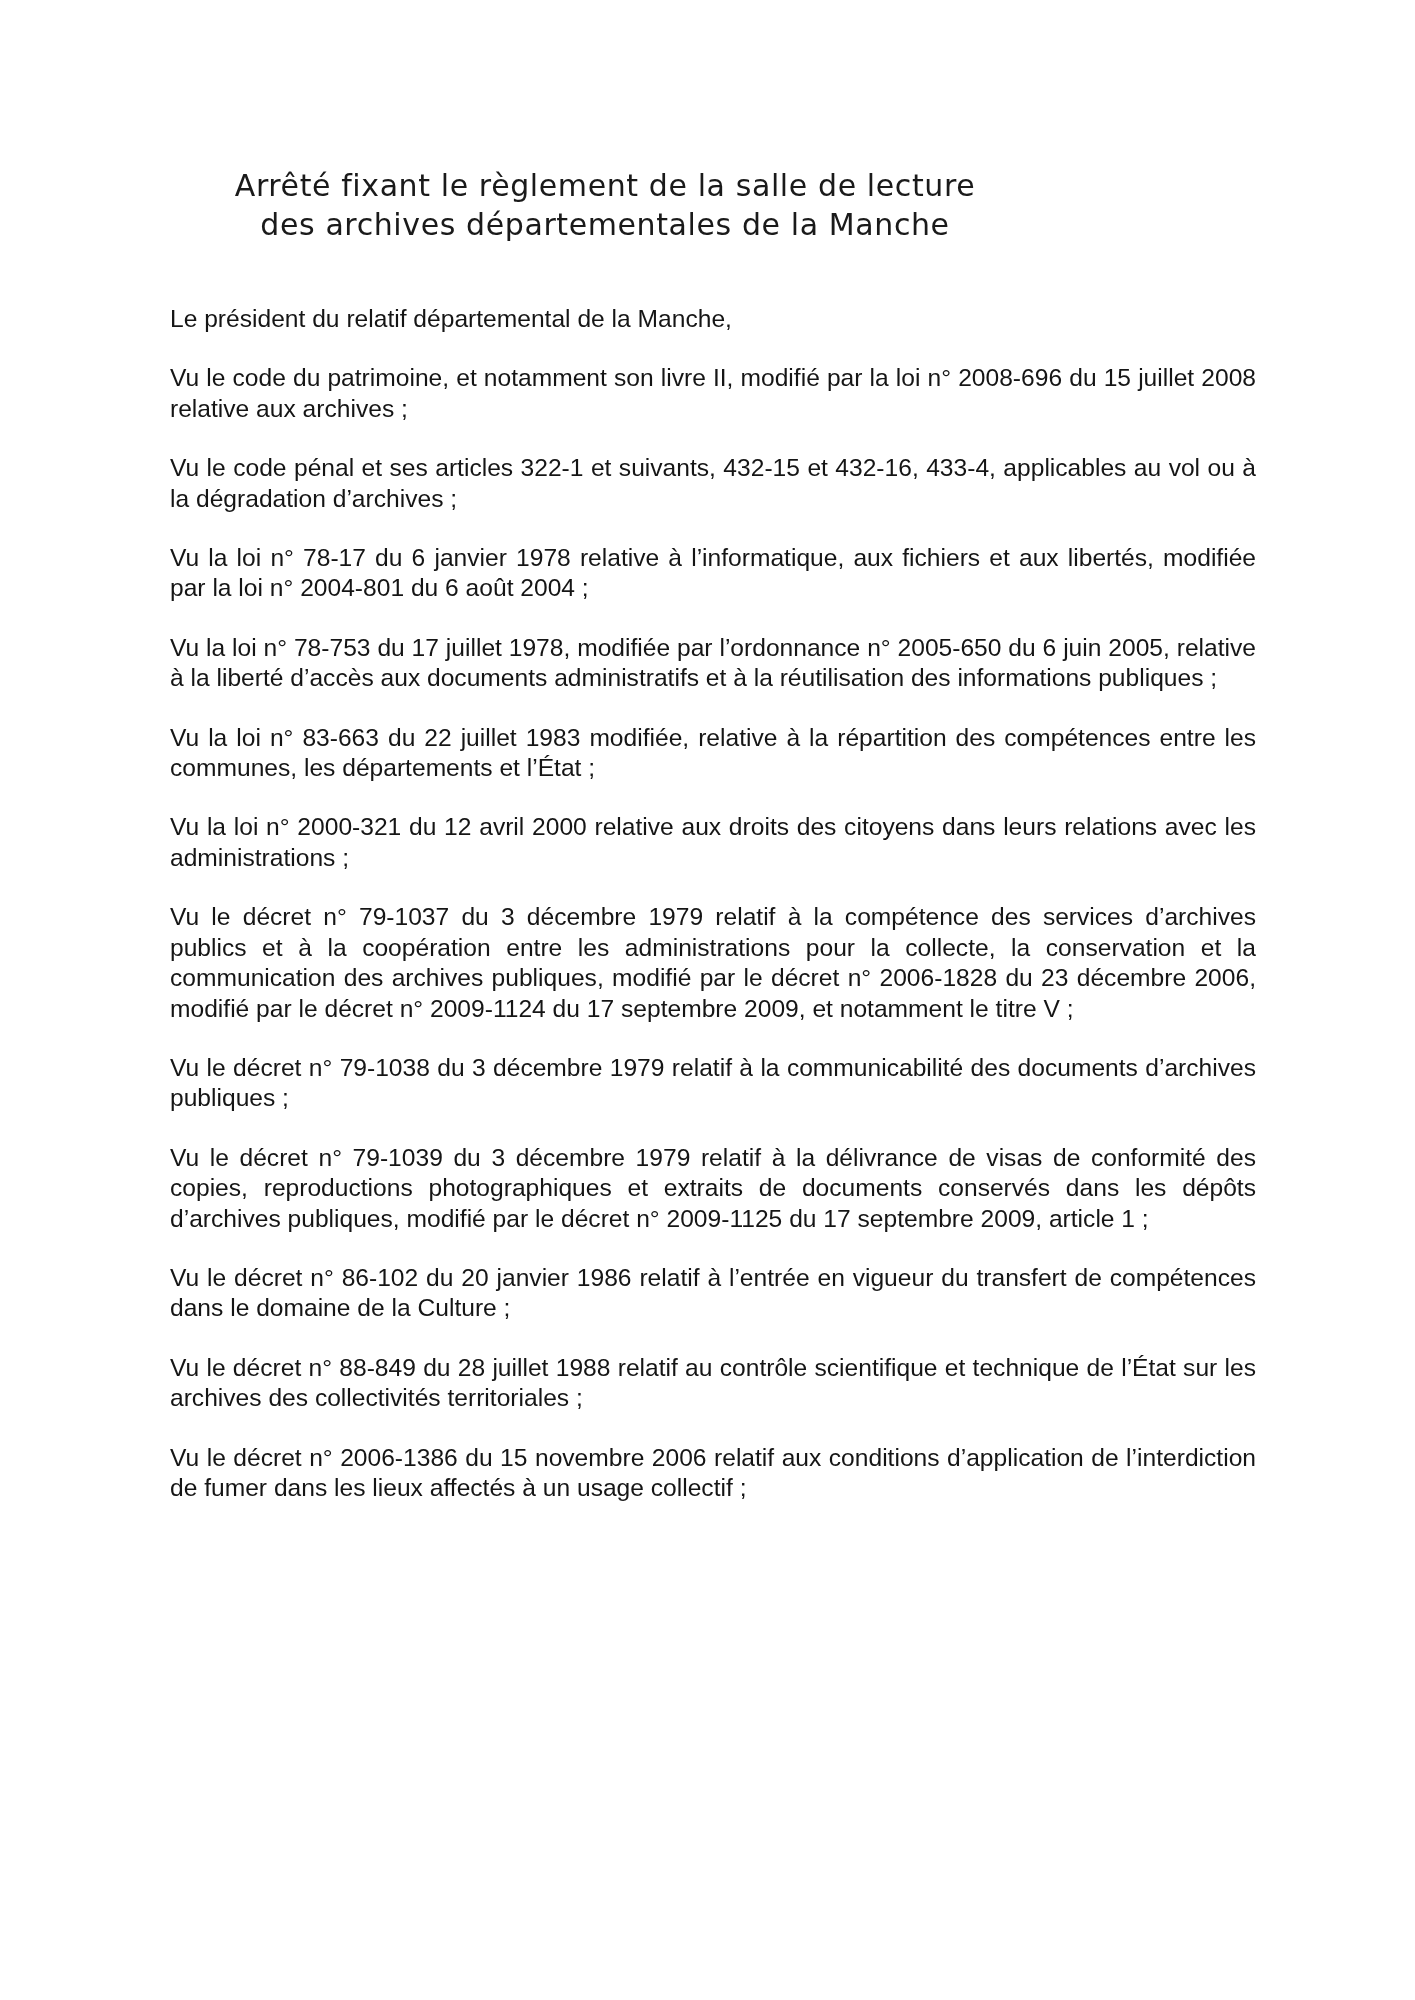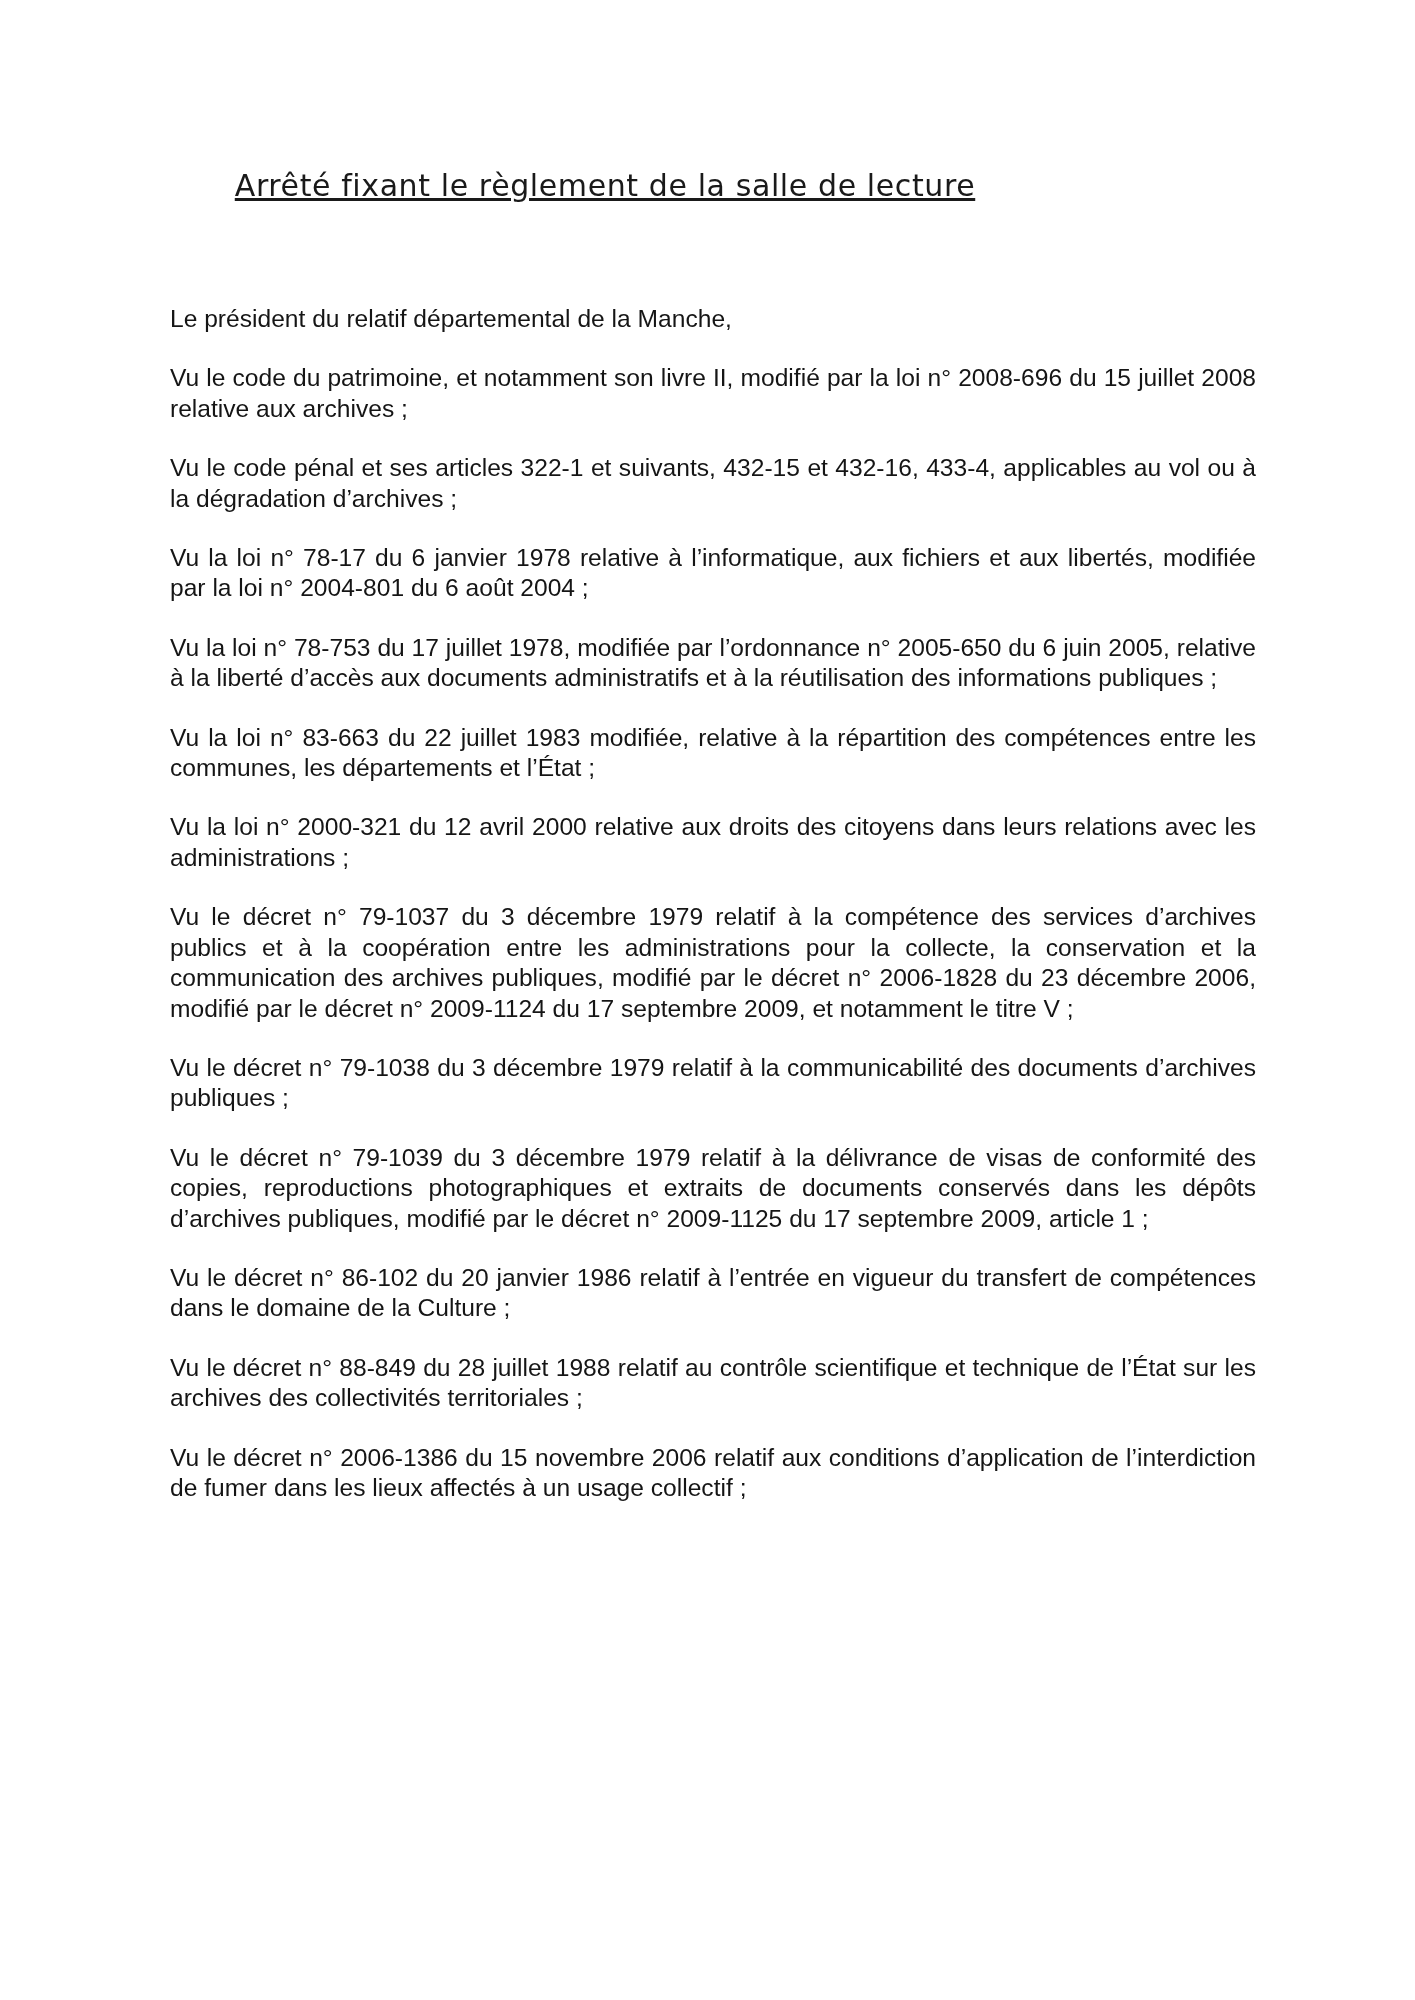--- a/index.html
+++ b/index.html
@@ -21,21 +21,20 @@
       width: 1210px;
       top: 166px;
       text-align: center;
       font-family: "DejaVu Sans", sans-serif;
       font-size: 30px;
       line-height: 39px;
       letter-spacing: 0.6px;
       color: #1a1a1a;
       margin: 0;
       font-weight: normal;
-      text-decoration: underline;
     }
     .title span { display: block; }
     .body {
       position: absolute;
       left: 170px;
       top: 304px;
       width: 1086px;
     }
     .para {
       margin: 0 0 29px 0;
@@ -44,20 +43,21 @@
       text-align: justify;
       text-align-last: left;
       color: #151515;
     }
   </style>
 </head>
 <body>
 
 <h1 class="title">
   <span>Arrêté fixant le règlement de la salle de lecture</span>
+  <span>des archives départementales de la Manche</span>
 </h1>
 
 <div class="body">
   <p class="para">Le président du relatif départemental de la Manche,</p>
   <p class="para">Vu le code du patrimoine, et notamment son livre II, modifié par la loi n° 2008-696 du 15 juillet 2008 relative aux archives ;</p>
   <p class="para">Vu le code pénal et ses articles 322-1 et suivants, 432-15 et 432-16, 433-4, applicables au vol ou à la dégradation d’archives ;</p>
   <p class="para">Vu la loi n° 78-17 du 6 janvier 1978 relative à l’informatique, aux fichiers et aux libertés, modifiée par la loi n° 2004-801 du 6 août 2004 ;</p>
   <p class="para">Vu la loi n° 78-753 du 17 juillet 1978, modifiée par l’ordonnance n° 2005-650 du 6 juin 2005, relative à la liberté d’accès aux documents administratifs et à la réutilisation des informations publiques ;</p>
   <p class="para">Vu la loi n° 83-663 du 22 juillet 1983 modifiée, relative à la répartition des compétences entre les communes, les départements et l’État ;</p>
   <p class="para">Vu la loi n° 2000-321 du 12 avril 2000 relative aux droits des citoyens dans leurs relations avec les administrations ;</p>

